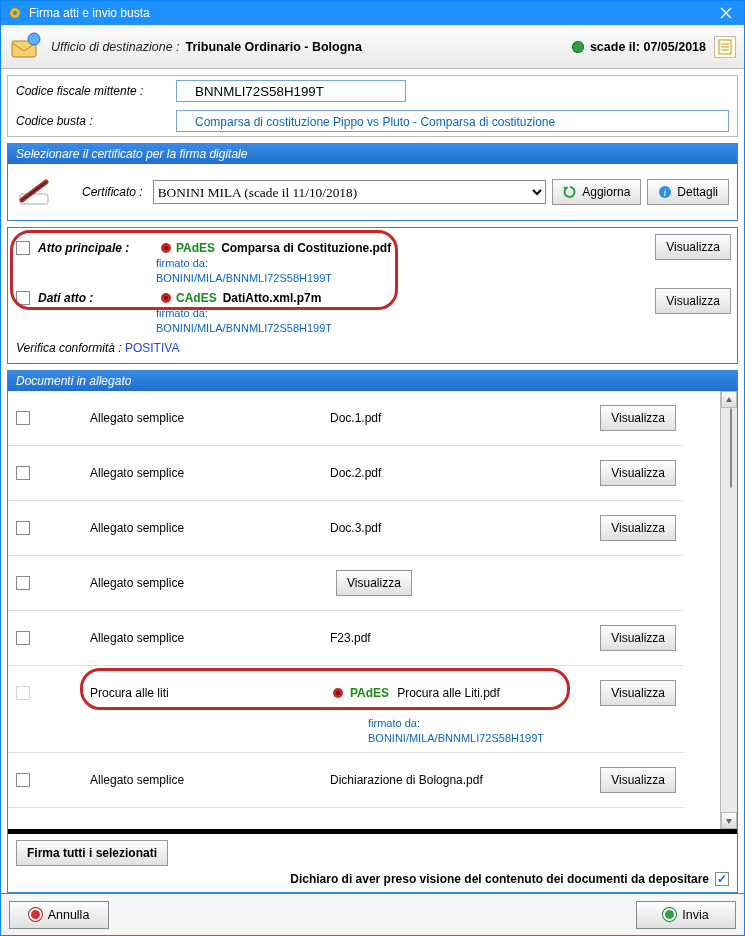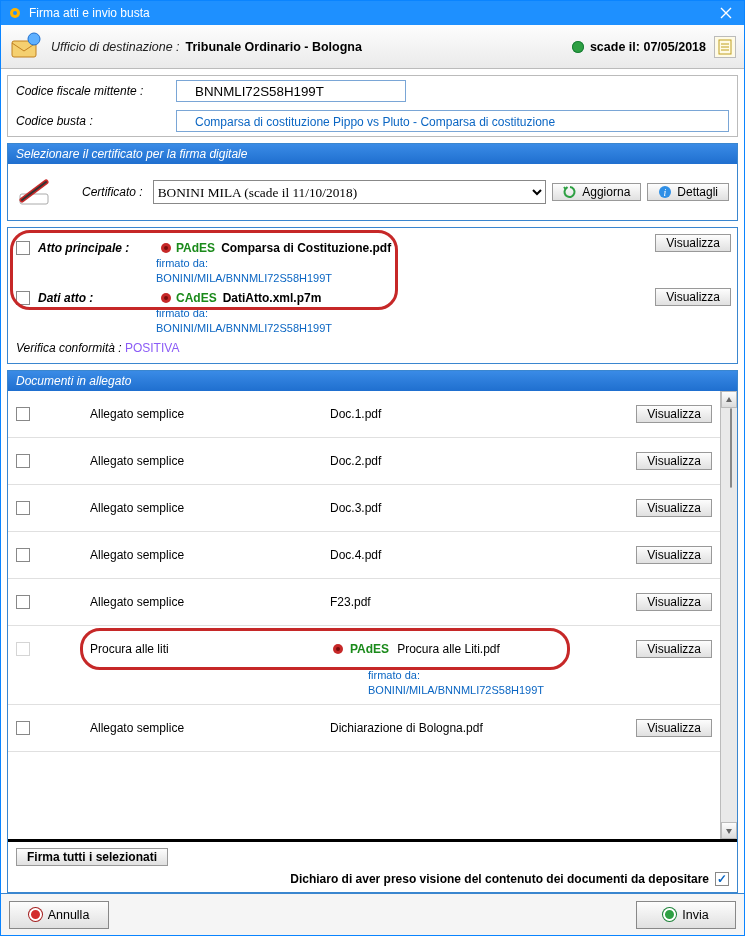--- a/index.html
+++ b/index.html
@@ -97,57 +97,58 @@
     width:36px;height:36px;margin-right:10px;
     display:inline-flex;align-items:center;justify-content:center;
   }
   .cert-block .lbl { font-style: italic; margin-right:10px;margin-left:20px; }
   select.cert {
     flex:1; height:24px; border:1px solid #888; font-family:Liberation Serif, serif; background:#fff;
   }
   .btn {
     border:1px solid #999;
     background: linear-gradient(#fdfdfd,#e0e0e0);
-    height:18px; padding: 0 10px;
+    height:26px; padding: 0 10px;
     display:inline-flex; align-items:center; gap:5px;
     margin-left:6px;
     cursor:pointer;
     font-family:inherit; font-size:12px;
   }
   .btn .ico { width:14px;height:14px;display:inline-flex;align-items:center;justify-content:center; }
   .atto-block { padding: 6px 8px 8px 8px; position:relative; }
   .atto-row {
     display:flex; align-items:center; margin-top:4px;
   }
   .chk {
     width:14px;height:14px;border:1px solid #888;background:#fff;margin-right:8px;
   }
   .atto-row .albl { font-style: italic; font-weight:bold; width:120px; }
   .seal-icon { width:16px;height:16px;display:inline-flex;align-items:center;justify-content:center;margin-right:2px;}
   .sig-type { font-weight:bold; margin-right:6px; }
   .green { color:#1a8a1a; }
   .filetext { font-weight:bold; }
   .signedby { margin-left:140px; font-size:11px; color:#0b66c3; line-height:1.35;}
   .verifica { margin-top:6px; font-style: italic; }
-  .verifica .pos { color:#8b5cf6; font-style: normal; }
+  .verifica .pos { color:#1d4ed8; font-style: normal; }
   .vis-btn {
     position:absolute; right:6px;
   }
   .highlight-ring {
     position:absolute;
     border:3px solid #c62828;
     border-radius:20px;
     pointer-events:none;
   }
   .allegati-panel { flex:1; display:flex; flex-direction:column; overflow:hidden;}
   .allegati-scroll {
     flex:1;
     overflow:hidden;
-    border-bottom:3px solid #000000;
+    border-bottom:5px solid #000000;
     display:flex;
+    gap:36px;
   }
   .allegati-list { flex:1; overflow:hidden; }
   .scrollbar {
     width:17px; border-left:1px solid #bbb;
     background:#e9e9e9;
     display:flex; flex-direction:column; align-items:center;
   }
   .scrollbar .arrow {
     height:17px;width:100%;border:1px solid #bbb;background:linear-gradient(#fdfdfd,#dcdcdc);
     display:flex;align-items:center;justify-content:center;
@@ -367,21 +368,20 @@
             <span class="type">Allegato semplice</span>
             <span class="file">Doc.3.pdf</span>
             <button class="btn">
                 <span>Visualizza</span>
               </button>
           </div>
 
           <div class="alg-row">
             <span class="chk"></span>
             <span class="type">Allegato semplice</span>
-            <span class="file">Doc.4.pdf</span>
             <button class="btn">
                 <span>Visualizza</span>
               </button>
           </div>
 
           <div class="alg-row">
             <span class="chk"></span>
             <span class="type">Allegato semplice</span>
             <span class="file">F23.pdf</span>
             <button class="btn">

